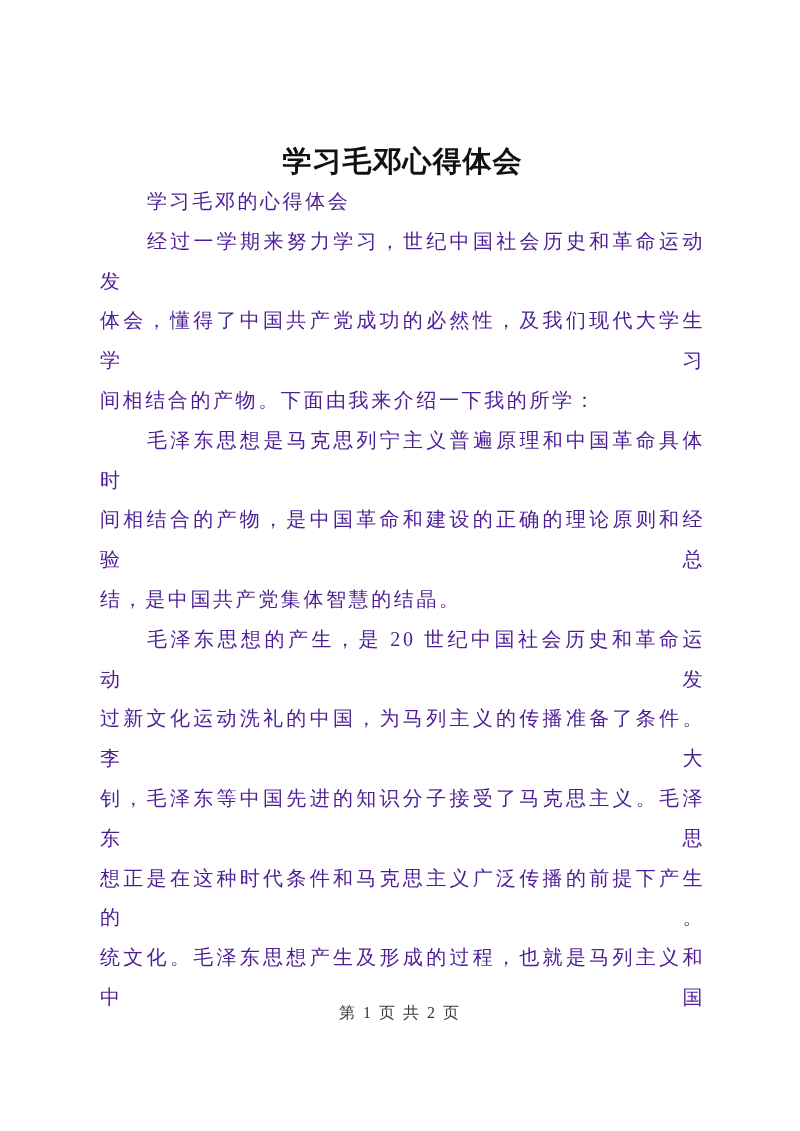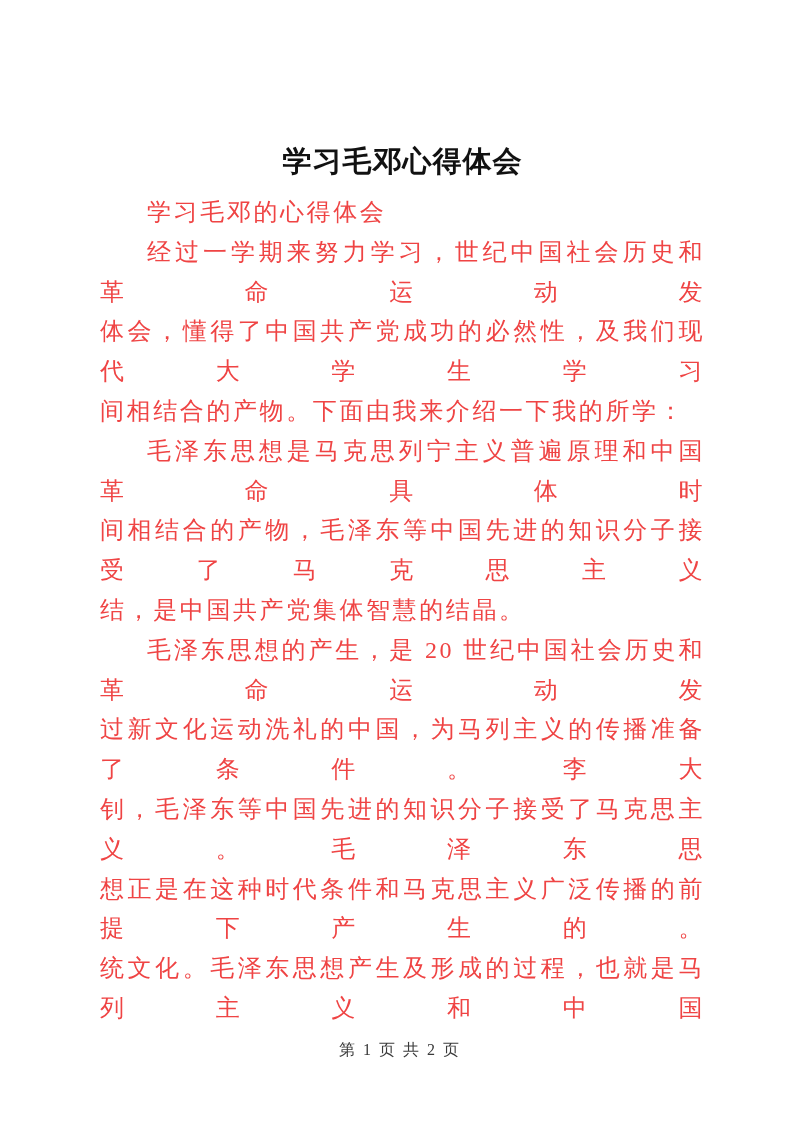--- a/index.html
+++ b/index.html
@@ -16,50 +16,50 @@
     color: #1e1e1e;
     overflow: hidden;
   }
   .content {
     position: absolute;
     left: 100px;
     top: 141px;
     width: 605px;
   }
   .doc-title {
-    margin: 0 0 12px 0;
+    margin: 0 0 1px 0;
     text-align: center;
     font-size: 29px;
     font-weight: bold;
     letter-spacing: 1px;
     line-height: 40px;
     color: #111111;
   }
   .para {
     margin: 0;
   }
   .line {
-    font-size: 24px;
+    font-size: 20px;
     line-height: 39.8px;
     letter-spacing: 2.6px;
     text-align: justify;
     text-align-last: justify;
     white-space: normal;
-    color: #ef4444;
+    color: #4c1d95;
   }
   .line.start {
     text-indent: 47px;
   }
   .line.end {
     text-align-last: left;
   }
   .footer {
     position: absolute;
     left: 0;
-    top: 1040px;
+    top: 1003px;
     width: 100%;
     text-align: center;
     font-size: 16px;
     letter-spacing: 2px;
     color: #3a3a3a;
   }
 </style>
 </head>
 <body>
 
@@ -73,21 +73,21 @@
     </div>
 
     <div class="para">
       <div class="line start">经过一学期来努力学习，世纪中国社会历史和革命运动发</div>
       <div class="line">体会，懂得了中国共产党成功的必然性，及我们现代大学生学习</div>
       <div class="line end">间相结合的产物。下面由我来介绍一下我的所学：</div>
     </div>
 
     <div class="para">
       <div class="line start">毛泽东思想是马克思列宁主义普遍原理和中国革命具体时</div>
-      <div class="line">间相结合的产物，毛泽东等中国先进的知识分子接受了马克思主义</div>
+      <div class="line">间相结合的产物，是中国革命和建设的正确的理论原则和经验总</div>
       <div class="line end">结，是中国共产党集体智慧的结晶。</div>
     </div>
 
     <div class="para">
       <div class="line start">毛泽东思想的产生，是 20 世纪中国社会历史和革命运动发</div>
       <div class="line">过新文化运动洗礼的中国，为马列主义的传播准备了条件。李大</div>
       <div class="line">钊，毛泽东等中国先进的知识分子接受了马克思主义。毛泽东思</div>
       <div class="line">想正是在这种时代条件和马克思主义广泛传播的前提下产生的。</div>
       <div class="line">统文化。毛泽东思想产生及形成的过程，也就是马列主义和中国</div>
 

